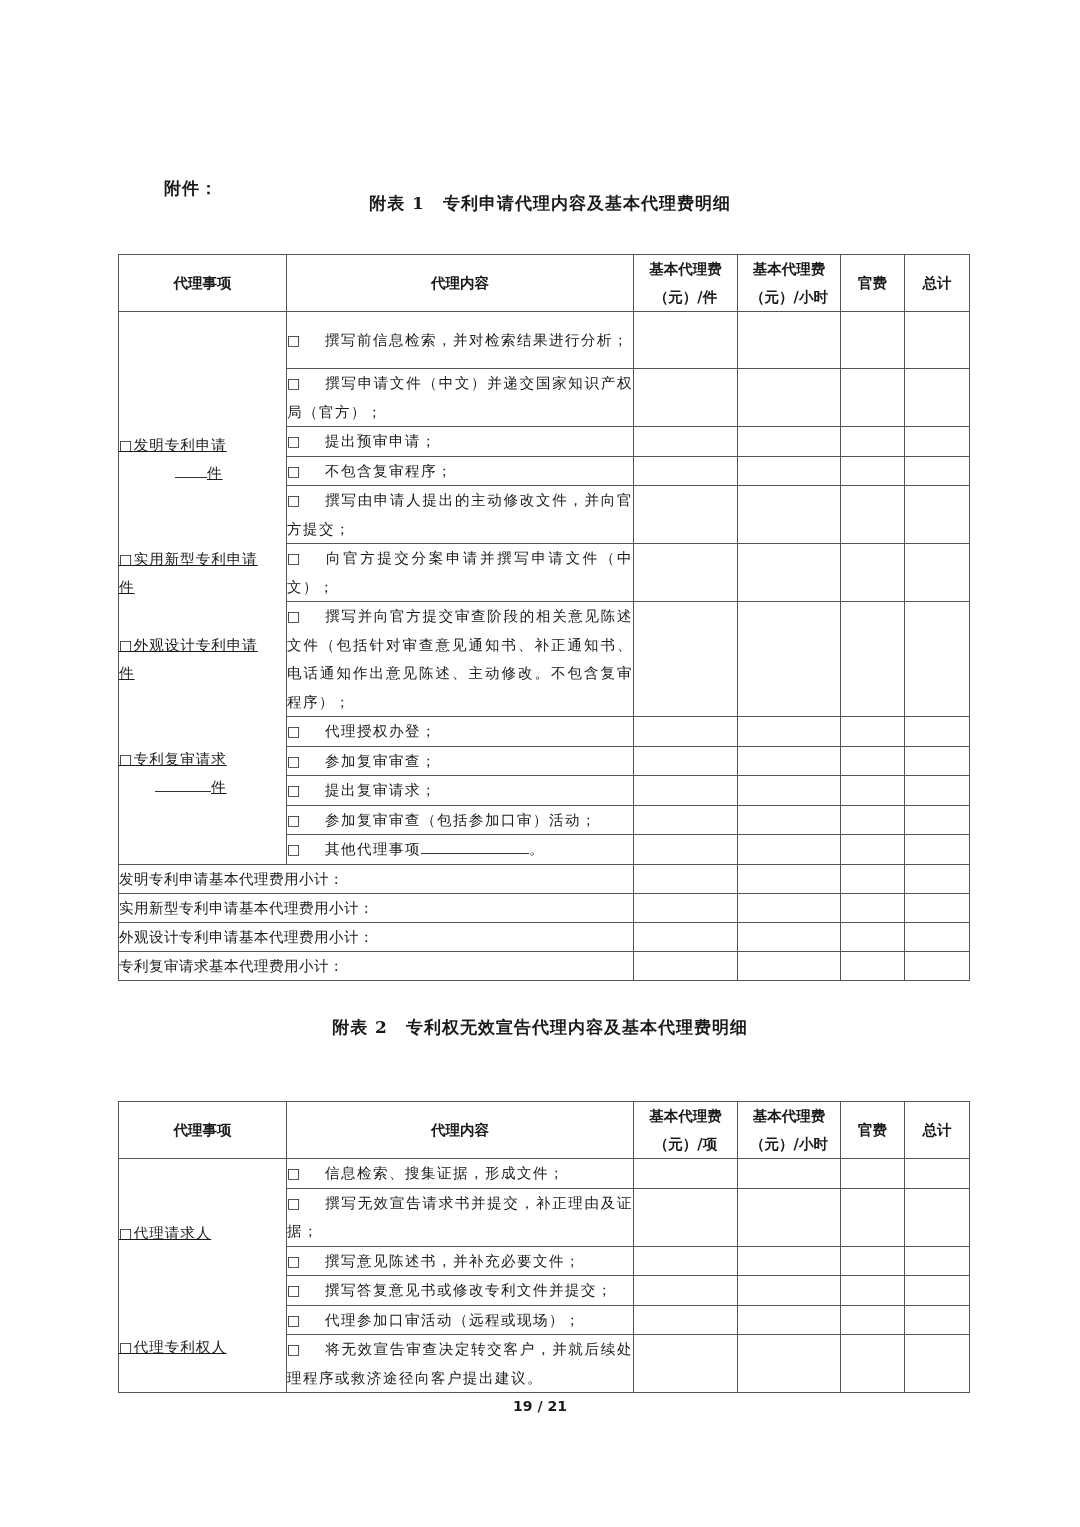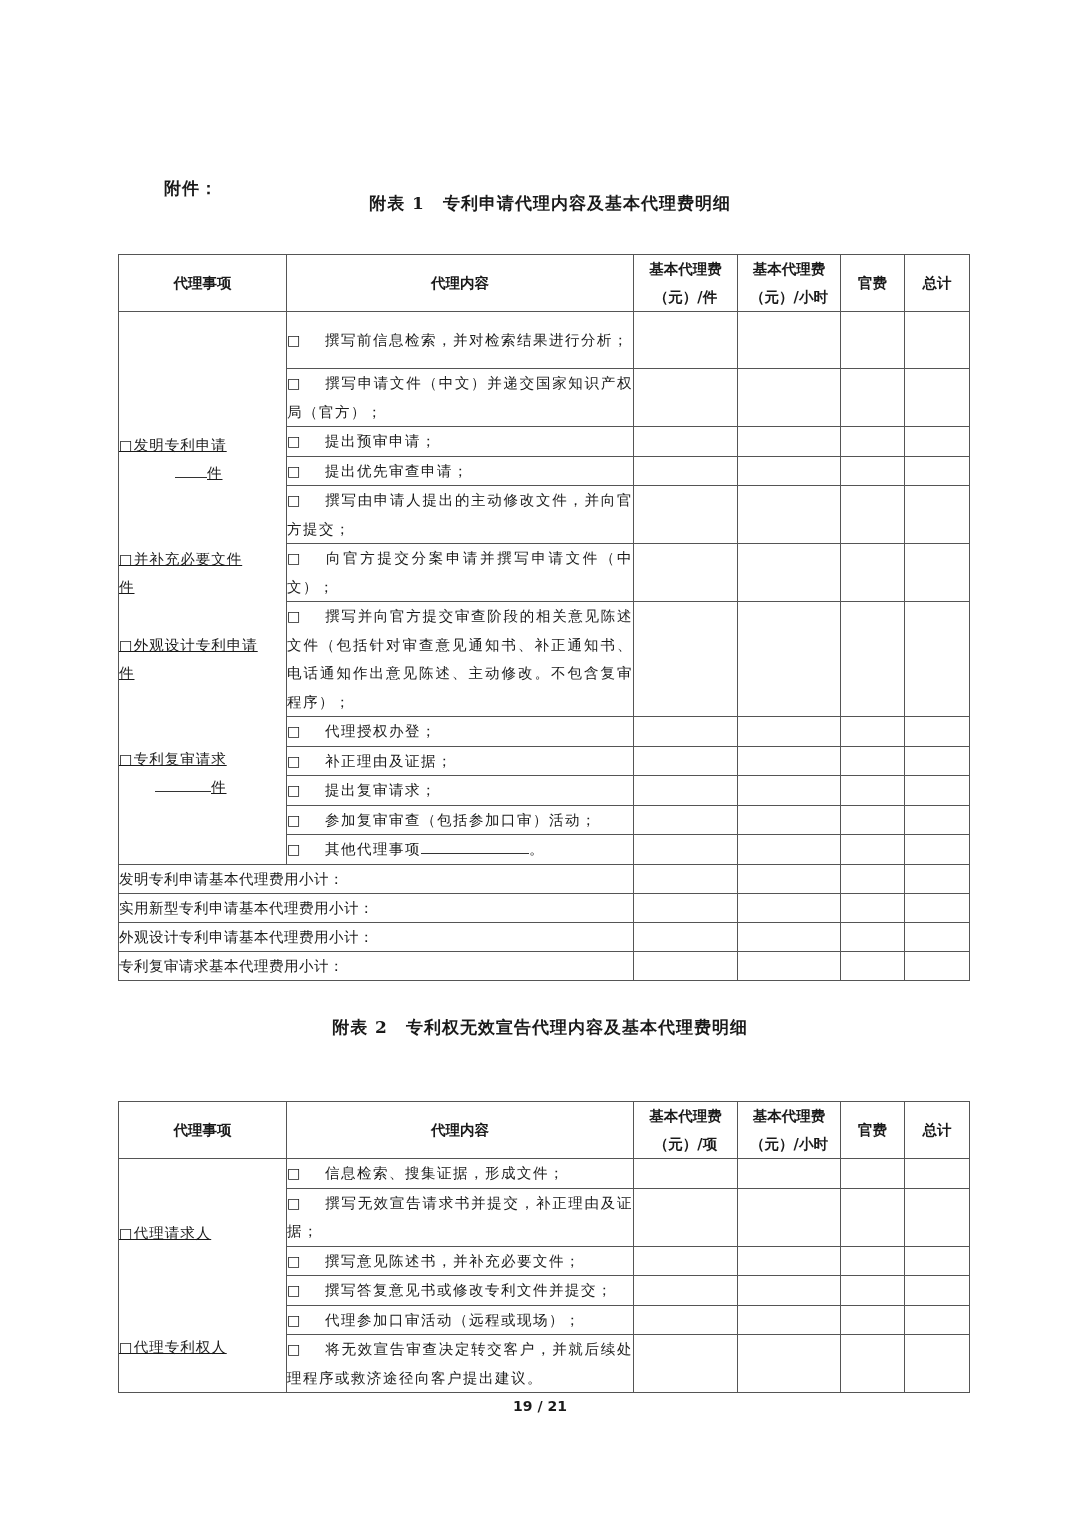--- a/index.html
+++ b/index.html
@@ -85,21 +85,21 @@
     <th>官费</th>
     <th>总计</th>
   </tr>
 
   <tr class="r2">
     <td rowspan="12" class="item-cell">
       <span class="item-spacer" style="height:57px"></span>
       <span class="group-label">□发明专利申请</span>
       <span class="count-line" style="padding-left:56px"><span class="blank-u" style="width:32px"></span><span>件</span></span>
       <span class="item-spacer" style="height:57px"></span>
-      <span class="group-label">□并补充必要文件</span>
+      <span class="group-label">□实用新型专利申请</span>
       <span class="count-line">件</span>
       <span class="item-spacer" style="height:29px"></span>
       <span class="group-label">□外观设计专利申请</span>
       <span class="count-line">件</span>
       <span class="item-spacer" style="height:57px"></span>
       <span class="group-label">□专利复审请求</span>
       <span class="count-line" style="padding-left:36px"><span class="blank-u" style="width:56px"></span><span>件</span></span>
     </td>
     <td class="content"><span class="cb">□</span><span>撰写前信息检索，并对检索结果进行分析；</span></td>
     <td></td>
@@ -115,21 +115,21 @@
         <td></td>
   </tr>
   <tr class="r1">
     <td class="content"><span class="cb">□</span><span>提出预审申请；</span></td>
     <td></td>
         <td></td>
         <td></td>
         <td></td>
   </tr>
   <tr class="r1">
-    <td class="content"><span class="cb">□</span><span>提出优先审查申请；</span></td>
+    <td class="content"><span class="cb">□</span><span>不包含复审程序；</span></td>
     <td></td>
         <td></td>
         <td></td>
         <td></td>
   </tr>
   <tr class="r2">
     <td class="content"><span class="cb">□</span><span>撰写由申请人提出的主动修改文件，并向官方提交；</span></td>
     <td></td>
         <td></td>
         <td></td>
@@ -150,21 +150,21 @@
         <td></td>
   </tr>
   <tr class="r1">
     <td class="content"><span class="cb">□</span><span>代理授权办登；</span></td>
     <td></td>
         <td></td>
         <td></td>
         <td></td>
   </tr>
   <tr class="r1">
-    <td class="content"><span class="cb">□</span><span>补正理由及证据；</span></td>
+    <td class="content"><span class="cb">□</span><span>参加复审审查；</span></td>
     <td></td>
         <td></td>
         <td></td>
         <td></td>
   </tr>
   <tr class="r1">
     <td class="content"><span class="cb">□</span><span>提出复审请求；</span></td>
     <td></td>
         <td></td>
         <td></td>

